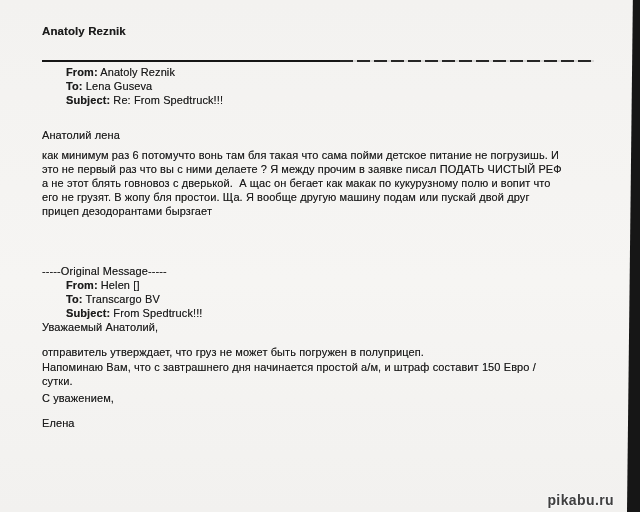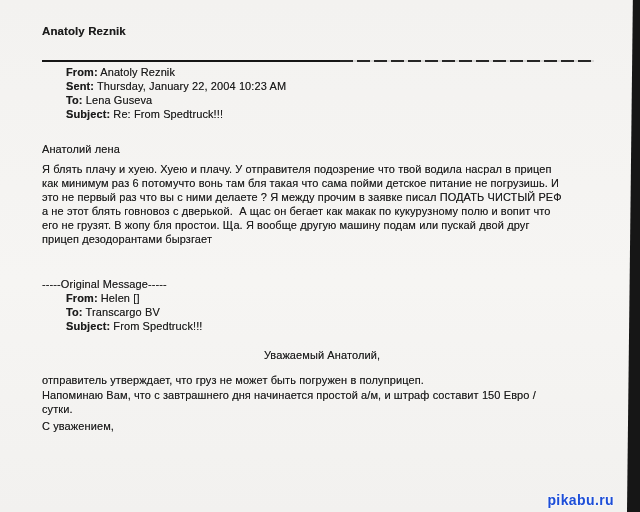--- a/index.html
+++ b/index.html
@@ -24,58 +24,56 @@
       repeating-linear-gradient(90deg,#262626 0 13px,rgba(38,38,38,.12) 13px 17px);
     background-size:298px 2px,254px 2px;
     background-position:0 0,298px 0;
     background-repeat:no-repeat,no-repeat;
   }
   .hdr{white-space:pre;height:14px;}
   .hdr .lbl{font-weight:700;padding-left:24px;}
   .greeting{margin-top:21px;white-space:pre;}
   .para{margin-top:6px;}
   .para .line{white-space:pre;height:14px;}
-  .sep{margin-top:31px;white-space:pre;height:14px;}
-  .greeting2{margin-top:15px;white-space:pre;text-align:center;}
+  .sep{margin-top:46px;white-space:pre;height:14px;}
+  .greeting2{white-space:pre;}
   .para2{margin-top:11px;}
   .para2 .line{white-space:pre;height:14.5px;line-height:14.5px;}
   .closing{margin-top:2px;white-space:pre;}
   .signature{margin-top:11px;white-space:pre;}
   .edge-bar{
     position:absolute;top:0;right:0;width:13px;height:512px;
     background:#161616;
     clip-path:polygon(45% 0,100% 0,100% 100%,0 100%);
     z-index:2;
   }
   .watermark{
     position:absolute;right:26px;bottom:4px;z-index:5;
     font-size:14px;font-weight:700;letter-spacing:.4px;
-    color:#1d4ed8;
+    color:#404040;
     text-shadow:-1px -1px 0 #f6f6f6,1px -1px 0 #f6f6f6,-1px 1px 0 #f6f6f6,1px 1px 0 #f6f6f6,0 0 2px #ffffff;
   }
 </style>
 </head>
 <body>
 
 <div class="scan">
   <div class="content">
 
     <div class="sender">Anatoly Reznik</div>
 
     <div class="rule"></div>
 
     <div class="hdr"><span class="lbl">From:</span> <span class="val">Anatoly Reznik</span></div>
-    <div class="hdr"><span class="lbl">Sent:</span> <span class="val">Thursday, January 22, 2004 10:23 AM</span></div>
     <div class="hdr"><span class="lbl">To:</span> <span class="val">Lena Guseva</span></div>
     <div class="hdr"><span class="lbl">Subject:</span> <span class="val">Re: From Spedtruck!!!</span></div>
 
     <div class="greeting">Анатолий лена</div>
 
     <div class="para">
-      <div class="line">Я блять плачу и хуею. Хуею и плачу. У отправителя подозрение что твой водила насрал в прицеп</div>
       <div class="line">как минимум раз 6 потомучто вонь там бля такая что сама пойми детское питание не погрузишь. И</div>
       <div class="line">это не первый раз что вы с ними делаете ? Я между прочим в заявке писал ПОДАТЬ ЧИСТЫЙ РЕФ</div>
       <div class="line">а не этот блять говновоз с дверькой.  А щас он бегает как макак по кукурузному полю и вопит что</div>
       <div class="line">его не грузят. В жопу бля простои. Ща. Я вообще другую машину подам или пускай двой друг</div>
       <div class="line">прицеп дезодорантами бырзгает</div>
     </div>
 
     <div class="sep">-----Original Message-----</div>
 
     <div class="hdr"><span class="lbl">From:</span> <span class="val">Helen []</span></div>
@@ -84,18 +82,19 @@
 
     <div class="greeting2">Уважаемый Анатолий,</div>
 
     <div class="para2">
       <div class="line">отправитель утверждает, что груз не может быть погружен в полуприцеп.</div>
       <div class="line">Напоминаю Вам, что с завтрашнего дня начинается простой а/м, и штраф составит 150 Евро /</div>
       <div class="line">сутки.</div>
     </div>
 
     <div class="closing">С уважением,</div>
+    <div class="signature">Елена</div>
 
   </div>
 
   <div class="edge-bar"></div>
   <div class="watermark">pikabu.ru</div>
 </div>
 
 </body></html>

